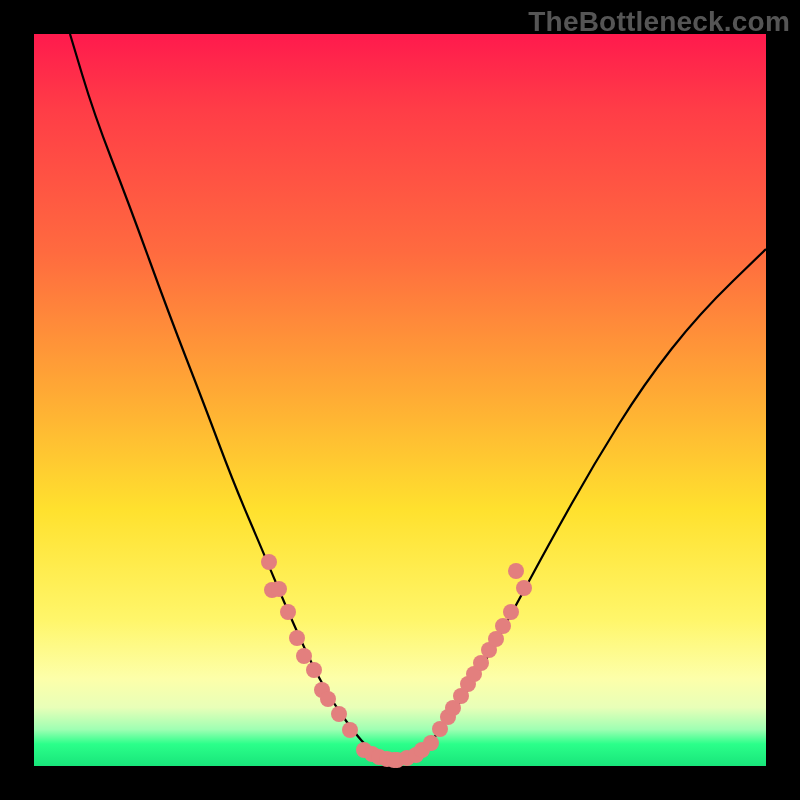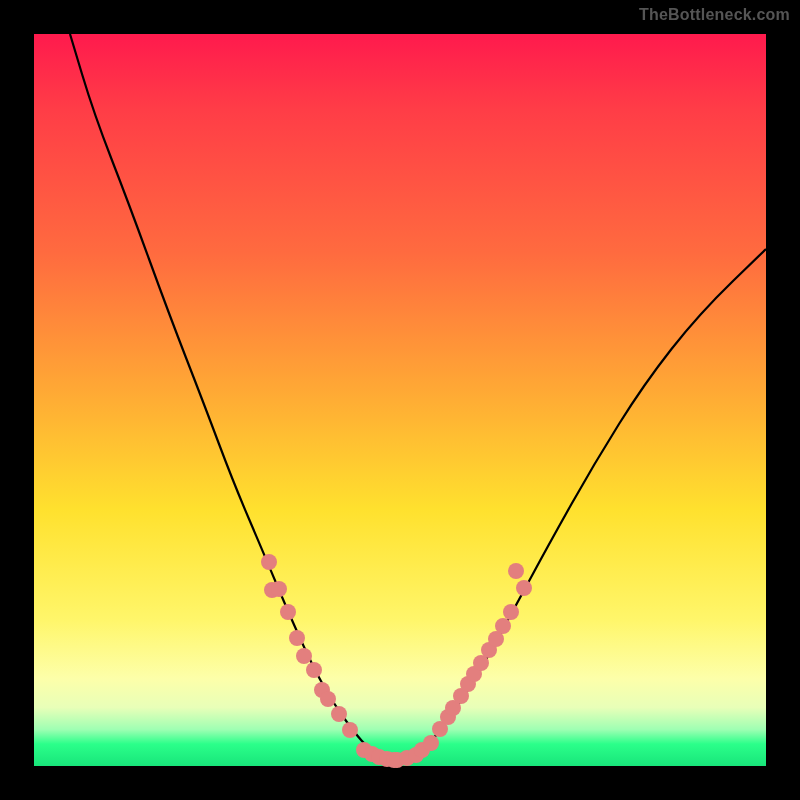--- a/index.html
+++ b/index.html
@@ -39,21 +39,21 @@
       #9fffb3 95%,
       #2bff8a 97%,
       #18e57a 100%
     );
   }
   .watermark {
     position: absolute;
     top: 6px;
     right: 10px;
     color: #555;
-    font-size: 16px;
+    font-size: 28px;
     font-weight: 600;
     letter-spacing: 0.2px;
     user-select: none;
   }
   svg.curve {
     position: absolute;
     left: 0;
     top: 0;
     width: 732px;
     height: 732px;

